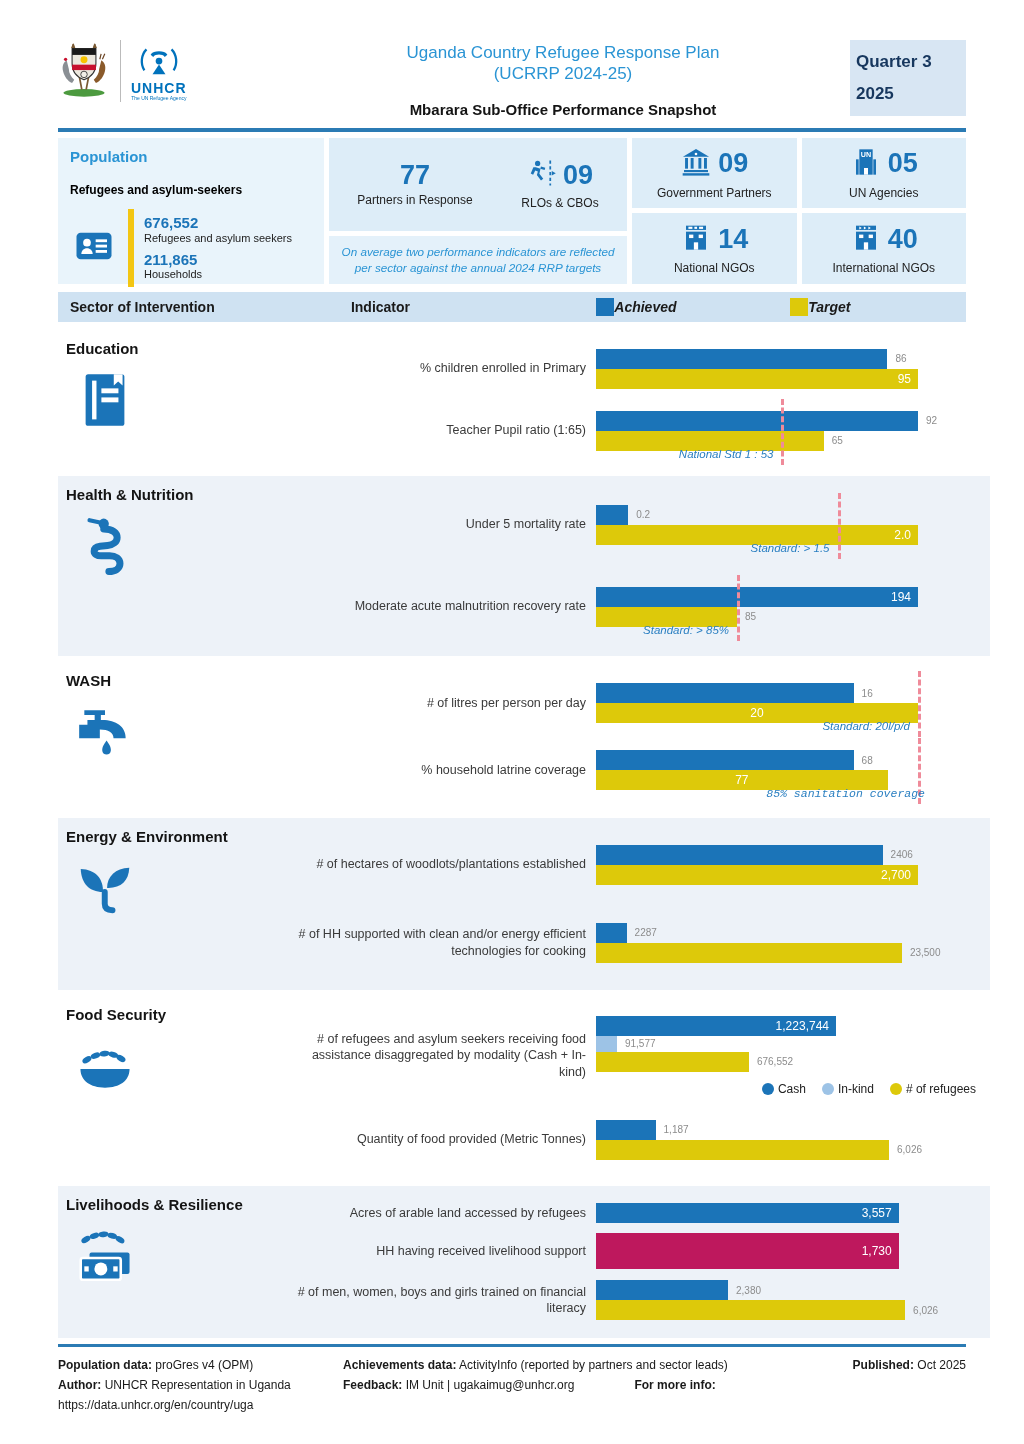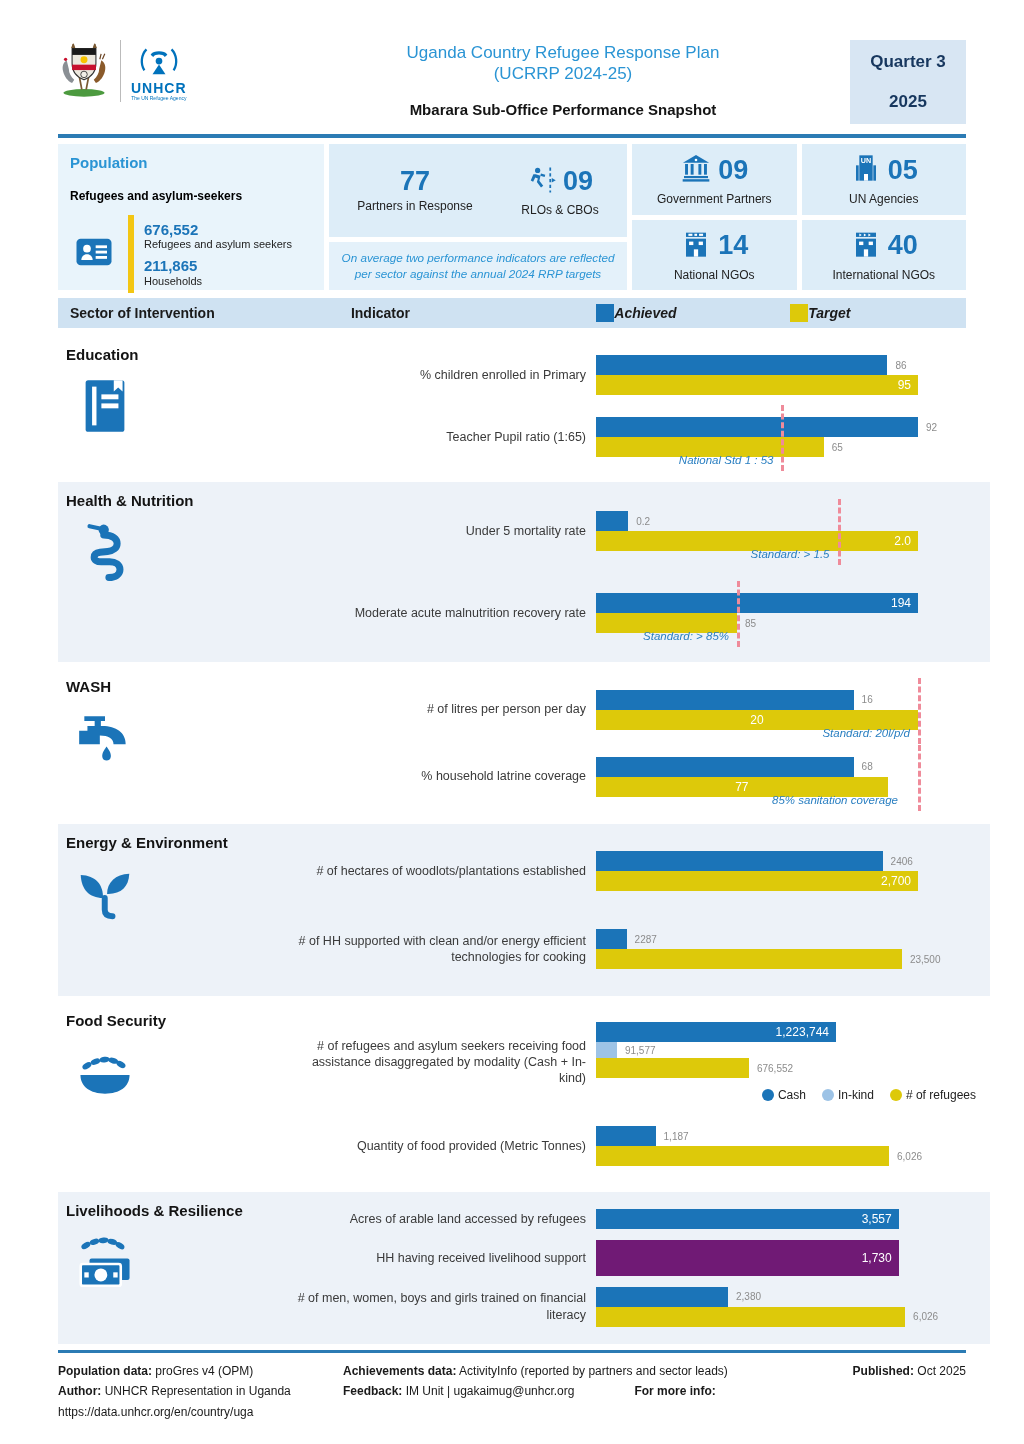--- a/index.html
+++ b/index.html
@@ -8,22 +8,22 @@
   
   .header{display:flex;align-items:flex-start;padding:40px 58px 0 58px;}
   .logos{display:flex;align-items:flex-end;gap:10px;width:218px;}
   .logo-sep{width:1px;height:62px;background:#bbb;}
   .unhcr-wrap{display:flex;flex-direction:column;align-items:center;}
   .unhcr-word{font-weight:bold;color:#0072bc;font-size:14px;letter-spacing:1px;line-height:1;}
   .unhcr-tag{font-size:5px;color:#0072bc;line-height:1.4;}
   .titles{flex:1;text-align:center;padding-top:2px;}
   .title-main{color:#2a94d4;font-size:17px;line-height:1.25;}
   .subtitle{margin-top:16px;font-weight:bold;color:#141414;font-size:15px;}
-  .quarterbox{width:104px;background:#d8e6f3;color:#17375e;text-align:center;
-              font-weight:bold;font-size:17px;padding:12px 6px;display:flex;flex-direction:column;gap:20px;}
+  .quarterbox{width:104px;background:#d8e6f3;color:#17375e;
+              font-weight:bold;font-size:17px;padding:12px 6px;display:flex;flex-direction:column;gap:12px;}
   .hr1{height:4px;background:#2b7bb4;margin:10px 58px 0 58px;}
   
   .info{display:flex;gap:5px;margin:6px 58px 0 58px;height:146px;}
   .pop{width:266px;background:#e9f4fb;padding:10px 12px;box-sizing:border-box;}
   .pop-title{color:#2a94d4;font-weight:bold;font-size:15px;}
   .pop-sub{font-weight:bold;font-size:12px;color:#000000;margin-top:18px;}
   .pop-row{display:flex;align-items:center;margin-top:12px;gap:10px;}
   .pop-bar{width:6px;height:78px;background:#f3c613;}
   .pop-stats{display:flex;flex-direction:column;gap:8px;}
   .big-num{color:#1b74b8;font-weight:bold;font-size:15px;line-height:1.1;}
@@ -383,21 +383,21 @@
               <div class="brow" style="height: 20px;">
                 <div class="bar" style="width: 257.6px; height: 20px; background: rgb(27, 116, 184);"></div>
                 <span class="out-label">68</span>
               </div>
               <div class="brow" style="height: 20px;">
                 <div class="bar" style="width: 291.732px; height: 20px; background: rgb(221, 201, 10);">
                   <span class="in-label center">77</span>
                 </div>
               </div>
               <div class="stdline" style="left: 322px; top: -12px; height: 66px; border-left-color: rgb(239, 139, 154);"></div>
-              <div class="stdlabel" style="left: 112px; top: 37px;">85% sanitation coverage</div>
+              <div class="stdlabel" style="left: 139px; top: 37px; font-family: Liberation Mono, monospace;">85% sanitation coverage</div>
             </div>
           </div>
         </div>
       </section>
       <section class="sector alt" style="height: 172px;">
         <div class="sector-left">
           <div class="sector-title">Energy &amp; Environment</div>
           <div class="sector-icon"><svg viewBox="0 0 24 24" fill="#1b74b8">
               <path d="M11.2 13.5C5.8 13.5 2.8 10 2.6 4.6 8.4 4.8 11.4 8.4 11.2 13.5z"></path>
               <path d="M12.8 12C12.8 7.6 16 4.4 21.4 4.2 21.2 9.4 18 12.2 12.8 12z"></path>
@@ -518,21 +518,21 @@
                 <div class="bar" style="width: 302.68px; height: 20px; background: rgb(27, 116, 184);">
                   <span class="in-label">3,557</span>
                 </div>
               </div>
             </div>
           </div>
           <div class="chart">
             <div class="clabel">HH having received livelihood support</div>
             <div class="cbars">
               <div class="brow" style="height: 20px;">
-                <div class="bar" style="width: 302.68px; height: 36px; background: #701a75;">
+                <div class="bar" style="width: 302.68px; height: 36px; background: #be185d;">
                   <span class="in-label">1,730</span>
                 </div>
               </div>
             </div>
           </div>
           <div class="chart">
             <div class="clabel"># of men, women, boys and girls trained on financial literacy</div>
             <div class="cbars">
               <div class="brow" style="height: 20px;">
                 <div class="bar" style="width: 132.02px; height: 20px; background: rgb(27, 116, 184);"></div>

